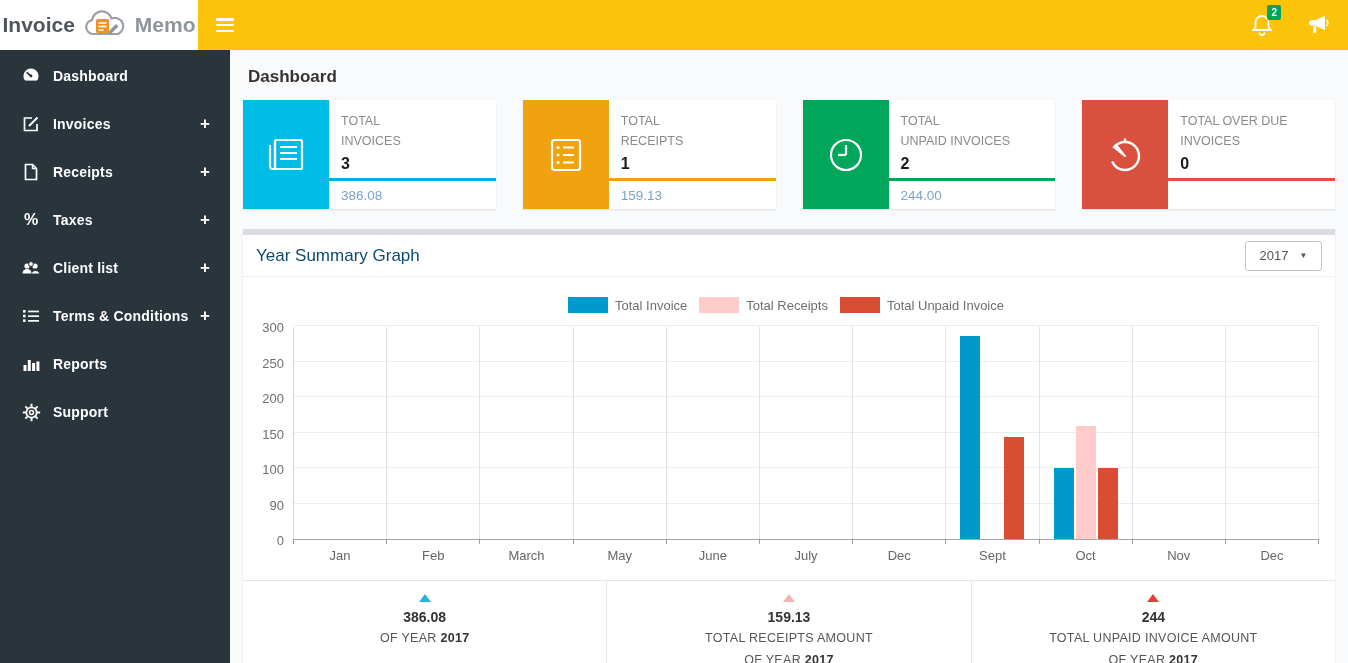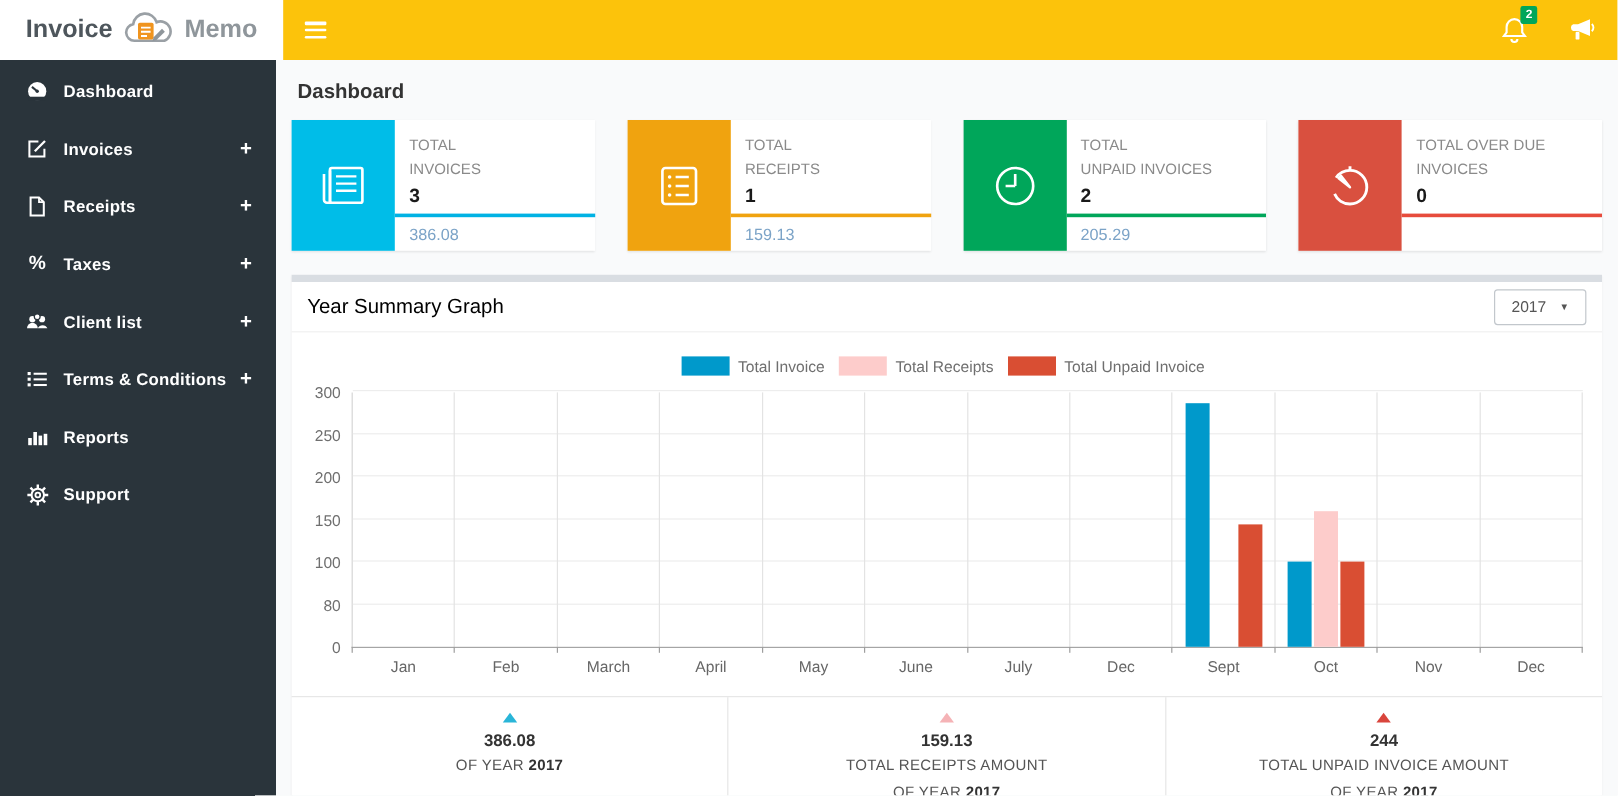--- a/index.html
+++ b/index.html
@@ -2,21 +2,21 @@
 <html><head>
 <meta charset="utf-8">
 <style>
   * { margin:0; padding:0; box-sizing:border-box; }
   html,body { width:1348px; height:663px; overflow:hidden; }
   body { font-family:"Liberation Sans", sans-serif; background:#f7f8f9; }
   .app { position:relative; width:1348px; height:663px; overflow:hidden; }
 
   
   .header { position:absolute; top:0; left:0; right:0; height:50px; display:flex; z-index:5; }
-  .logo { width:236px; background:#ffffff; display:flex; align-items:center; justify-content:center; gap:7px; }
+  .logo { width:198px; background:#ffffff; display:flex; align-items:center; justify-content:center; gap:7px; }
   .logo-part1 { font-size:21px; font-weight:bold; color:#4e565c; }
   .logo-part2 { font-size:21px; font-weight:bold; color:#8f969b; }
   .topbar { flex:1; background:#fcc30b; display:flex; align-items:center; padding:0 18px; }
   .hamburger { width:18px; height:14px; display:flex; flex-direction:column; justify-content:space-between; cursor:pointer; }
   .hamburger span { display:block; height:2.5px; background:#fff; border-radius:1px; }
   .topbar-right { margin-left:auto; display:flex; align-items:center; gap:32px; }
   .bell-wrap { position:relative; cursor:pointer; }
   .badge { position:absolute; top:-8px; right:-8px; background:#00a65a; color:#fff; font-size:10px; font-weight:bold; padding:1px 4px; border-radius:2px; line-height:1.3; }
 
   
@@ -45,21 +45,21 @@
   .a-green { background:#00a65a; } .a-red   { background:#e74c3c; }
   .card-body { flex:1; position:relative; padding:11px 12px 0 12px; }
   .card-label { font-size:12.5px; color:#8a8a8a; line-height:1.6; }
   .card-count { font-size:16px; font-weight:bold; color:#1a1a1a; margin-top:4px; }
   .accent-line { position:absolute; left:0; right:0; top:78px; height:3px; }
   .card-amount { position:absolute; top:88px; left:12px; font-size:13.5px; color:#7ba3c7; }
 
   
   .panel { margin:20px 13px 0; background:#fff; border-top:6px solid #d9dde2; box-shadow:0 1px 2px rgba(0,0,0,.08); }
   .panel-header { height:42px; display:flex; align-items:center; padding:0 13px; border-bottom:1px solid #f0f0f0; }
-  .panel-title { font-size:17px; color:#000000; }
+  .panel-title { font-size:17px; color:#0c4a6e; }
   .select-box { margin-left:auto; width:77px; height:30px; border:1px solid #c2c7cc; border-radius:3px; background:#fff; display:flex; align-items:center; justify-content:center; gap:11px; font-size:13px; color:#555; cursor:pointer; }
   .select-arrow { font-size:8px; color:#555; }
 
   
   .chart-area { padding:12px 12px 0 6px; }
   .legend { display:flex; justify-content:center; align-items:center; gap:12px; margin:8px 0 14px; }
   .legend-item { display:flex; align-items:center; gap:7px; }
   .legend-swatch { width:40px; height:16px; }
   .legend-label { font-size:13px; color:#6f6f6f; }
   .chart-wrap { display:flex; margin-bottom:40px; }
@@ -297,21 +297,21 @@
             <line x1="23" y1="23" x2="15" y2="23" stroke="#fff" stroke-width="2.2"></line>
           </svg>
         </div>
         <div class="card-body">
           <div class="card-label">
             <div>TOTAL</div>
             <div>UNPAID INVOICES</div>
           </div>
           <div class="card-count">2</div>
           <div class="accent-line a-green"></div>
-          <div class="card-amount">205.29</div>
+          <div class="card-amount">244.00</div>
         </div>
       </div>
 
       <div class="stat-card">
         <div class="card-icon c-red">
           <svg width="46" height="46" viewBox="0 0 46 46">
             <circle cx="23" cy="24" r="14" fill="none" stroke="#fff" stroke-width="2.4" stroke-dasharray="74 14" stroke-dashoffset="-52"></circle>
             <path d="M23 24 L13.5 16.5 L15.5 14.5 z" fill="#fff" stroke="#fff" stroke-width="2" stroke-linejoin="round"></path>
             <line x1="23" y1="6.5" x2="23" y2="10" stroke="#fff" stroke-width="2.4"></line>
           </svg>
@@ -350,21 +350,21 @@
           </span>
           <span class="legend-item">
             <span class="legend-swatch" style="background: rgb(217, 78, 51);"></span>
             <span class="legend-label">Total Unpaid Invoice</span>
           </span>
         </div>
 
         <div class="chart-wrap">
           <div class="y-axis" id="y-axis">
               <span class="y-tick" style="bottom: 0px;">0</span>
-              <span class="y-tick" style="bottom: 35.5px;">80</span>
+              <span class="y-tick" style="bottom: 35.5px;">90</span>
               <span class="y-tick" style="bottom: 71px;">100</span>
               <span class="y-tick" style="bottom: 106.5px; margin-left: 12px;">150</span>
               <span class="y-tick" style="bottom: 142px; margin-left: 24px;">200</span>
               <span class="y-tick" style="bottom: 177.5px;">250</span>
               <span class="y-tick" style="bottom: 213px;">300</span>
             </div>
           <div class="plot" id="plot">
               <div class="gridline" style="bottom: 213px;"></div>
               <div class="gridline" style="bottom: 177.5px;"></div>
               <div class="gridline" style="bottom: 142px;"></div>
@@ -391,27 +391,20 @@
                   <div class="slot"></div>
                   <div class="slot"></div>
                   <div class="slot"></div>
                   <div class="x-label">March</div>
                   <div class="tick"></div>
                 </div>
                 <div class="cell">
                   <div class="slot"></div>
                   <div class="slot"></div>
                   <div class="slot"></div>
-                  <div class="x-label">April</div>
-                  <div class="tick"></div>
-                </div>
-                <div class="cell">
-                  <div class="slot"></div>
-                  <div class="slot"></div>
-                  <div class="slot"></div>
                   <div class="x-label">May</div>
                   <div class="tick"></div>
                 </div>
                 <div class="cell">
                   <div class="slot"></div>
                   <div class="slot"></div>
                   <div class="slot"></div>
                   <div class="x-label">June</div>
                   <div class="tick"></div>
                 </div>

